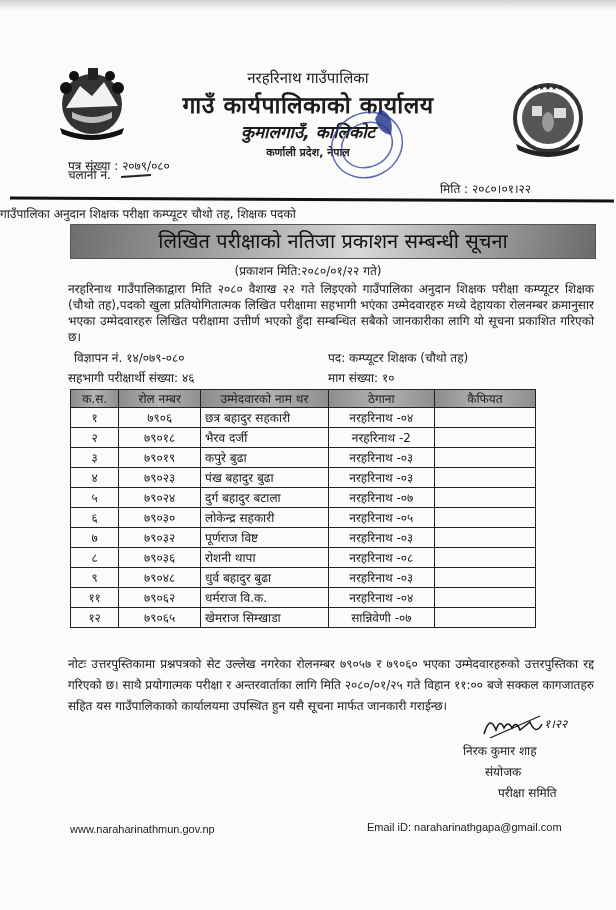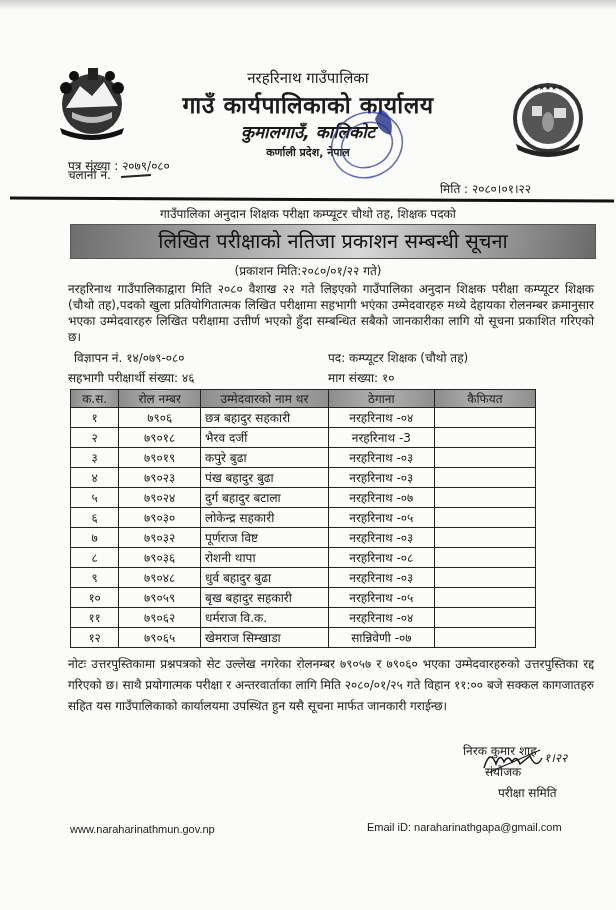--- a/index.html
+++ b/index.html
@@ -14,36 +14,36 @@
   .h-muni { left:0; width:616px; top:67px; text-align:center; font-size:15px; }
   .h-office { left:0; width:616px; top:88px; text-align:center; font-size:23px; font-weight:bold; letter-spacing:0.5px; }
   .h-address { left:0; width:616px; top:120px; text-align:center; font-size:17px; font-weight:bold;font-style:italic; }
   .h-province { left:0; width:616px; top:144px; text-align:center; font-size:11px; font-weight:bold; }
   .stamp { left:325px; top:105px; width:85px; height:80px; }
   .ref-no { left:68px; top:157px; font-size:12px; }
   .dispatch { left:68px; top:166px; font-size:12px; }
   .dispatch-dash { display:inline-block; width:30px; height:2px; background:#222; vertical-align:middle; margin-left:10px; transform:rotate(-4deg); }
   .date { left:440px; top:180px; font-size:12px; }
   .rule { left:10px; top:198px; width:604px; height:3px; background:#111; transform:rotate(0.3deg); }
-  .subject-line { left:0; width:616px; top:205px; text-align:center; font-size:12px; }
+  .subject-line { left:0; width:616px; top:205px; text-align:left; font-size:12px; }
   .banner { left:70px; top:224px; width:524px; height:33px; background:linear-gradient(100deg,#6e6e6e 0%,#a5a5a5 30%,#d8d8d8 55%,#9a9a9a 80%,#6a6a6a 100%); border:1px solid #555; }
   .banner span { display:block; text-align:center; font-size:20px; line-height:33px; color:#111; }
   .pub-date { left:0; width:616px; top:262px; text-align:center; font-size:12px; }
   .para { left:68px; top:281px; width:526px; font-size:12px; line-height:16px; text-align:justify; }
   .meta-left1 { left:74px; top:349px; font-size:12px; }
   .meta-left2 { left:68px; top:369px; font-size:12px; }
   .meta-right1 { left:328px; top:349px; font-size:12px; }
   .meta-right2 { left:328px; top:369px; font-size:12px; }
   table.results { position:absolute; left:70px; top:389px; width:466px; border-collapse:collapse; font-size:12px; }
   table.results th { background:linear-gradient(90deg,#8c8c8c,#b4b4b4 50%,#8e8e8e); font-weight:normal; color:#222; border:1.5px solid #222; height:17px; padding:0; }
   table.results td { border:1.5px solid #222; height:19px; padding:0 4px; }
   .c1 { width:42px; text-align:center; } .c2 { width:78px; text-align:center; }
   .c3 { width:128px; text-align:left; } .c4 { width:104px; text-align:center; } .c5 { width:100px; }
   .note { left:68px; top:654px; width:526px; font-size:12px; line-height:21px; text-align:justify; }
-  .signature { left:480px; top:746px; width:90px; height:30px; }
+  .signature { left:480px; top:712px; width:90px; height:30px; }
   .sig-name { left:463px; top:742px; font-size:12px; }
   .sig-title { left:485px; top:763px; font-size:12px; }
   .sig-committee { left:478px; top:784px; font-size:12px;margin-left:20px; }
   .website { left:70px; top:823px; font-size:11px; font-family:"Liberation Sans", sans-serif; }
   .email { left:367px; top:821px; font-size:11px; font-family:"Liberation Sans", sans-serif; }
 </style>
 </head>
 <body>
 
 <div class="abs top-shadow"></div>
@@ -125,21 +125,21 @@
         <td class="c1">१</td>
         <td class="c2">७९०६</td>
         <td class="c3">छत्र बहादुर सहकारी</td>
         <td class="c4">नरहरिनाथ -०४</td>
         <td class="c5"></td>
       </tr>
     <tr>
         <td class="c1">२</td>
         <td class="c2">७९०१८</td>
         <td class="c3">भैरव दर्जी</td>
-        <td class="c4">नरहरिनाथ -3</td>
+        <td class="c4">नरहरिनाथ -2</td>
         <td class="c5"></td>
       </tr>
     <tr>
         <td class="c1">३</td>
         <td class="c2">७९०१९</td>
         <td class="c3">कपुरे बुढा</td>
         <td class="c4">नरहरिनाथ -०३</td>
         <td class="c5"></td>
       </tr>
     <tr>
@@ -175,27 +175,20 @@
         <td class="c2">७९०३६</td>
         <td class="c3">रोशनी थापा</td>
         <td class="c4">नरहरिनाथ -०८</td>
         <td class="c5"></td>
       </tr>
     <tr>
         <td class="c1">९</td>
         <td class="c2">७९०४८</td>
         <td class="c3">धुर्व बहादुर बुढा</td>
         <td class="c4">नरहरिनाथ -०३</td>
-        <td class="c5"></td>
-      </tr>
-    <tr>
-        <td class="c1">१०</td>
-        <td class="c2">७९०५९</td>
-        <td class="c3">बृख बहादुर सहकारी</td>
-        <td class="c4">नरहरिनाथ -०५</td>
         <td class="c5"></td>
       </tr>
     <tr>
         <td class="c1">११</td>
         <td class="c2">७९०६२</td>
         <td class="c3">धर्मराज वि.क.</td>
         <td class="c4">नरहरिनाथ -०४</td>
         <td class="c5"></td>
       </tr>
     <tr>

